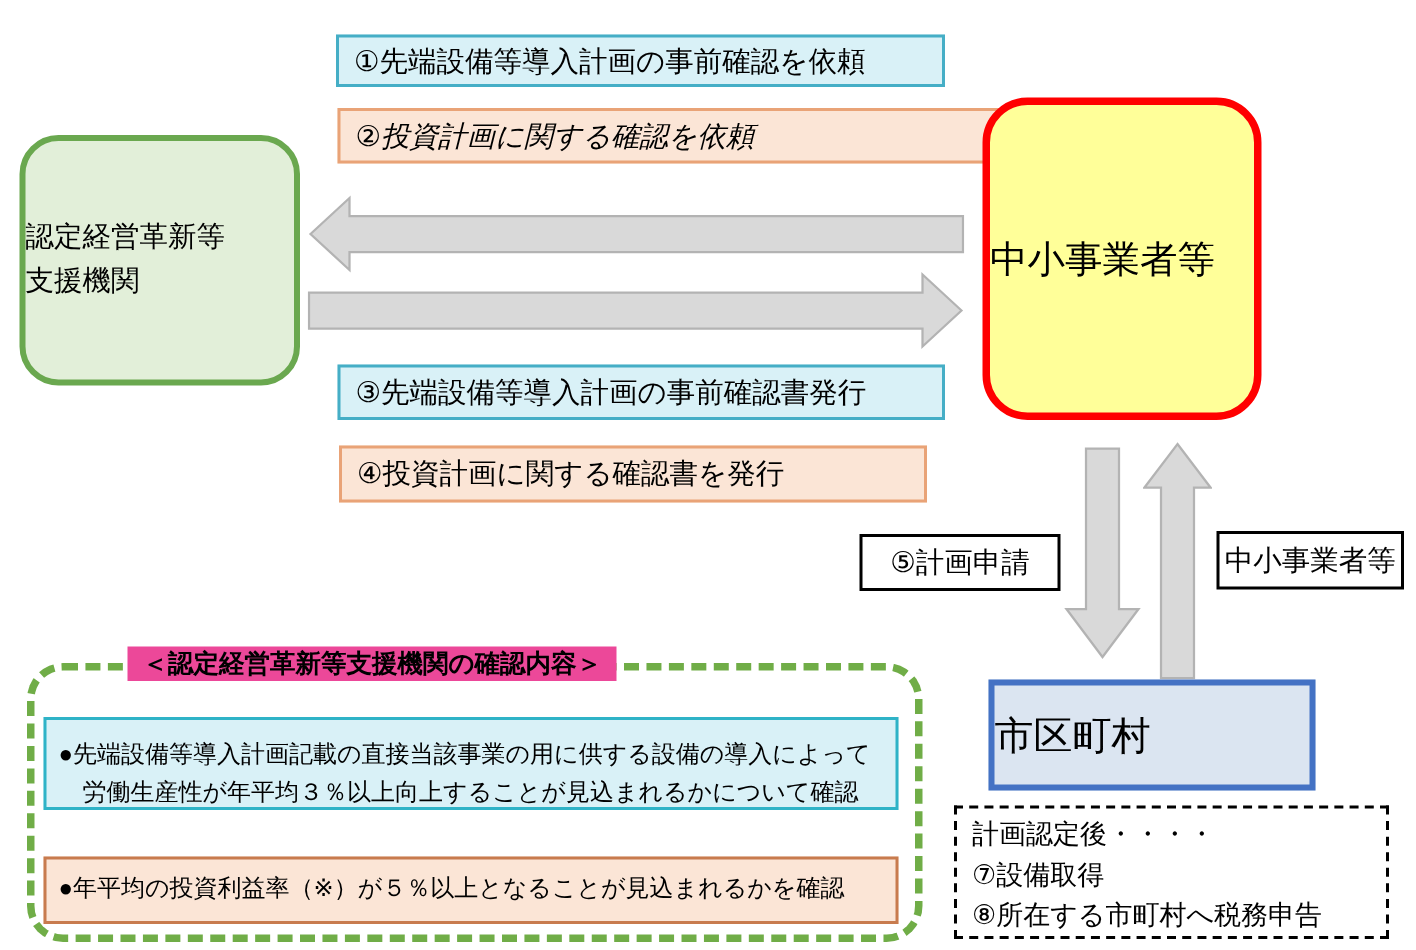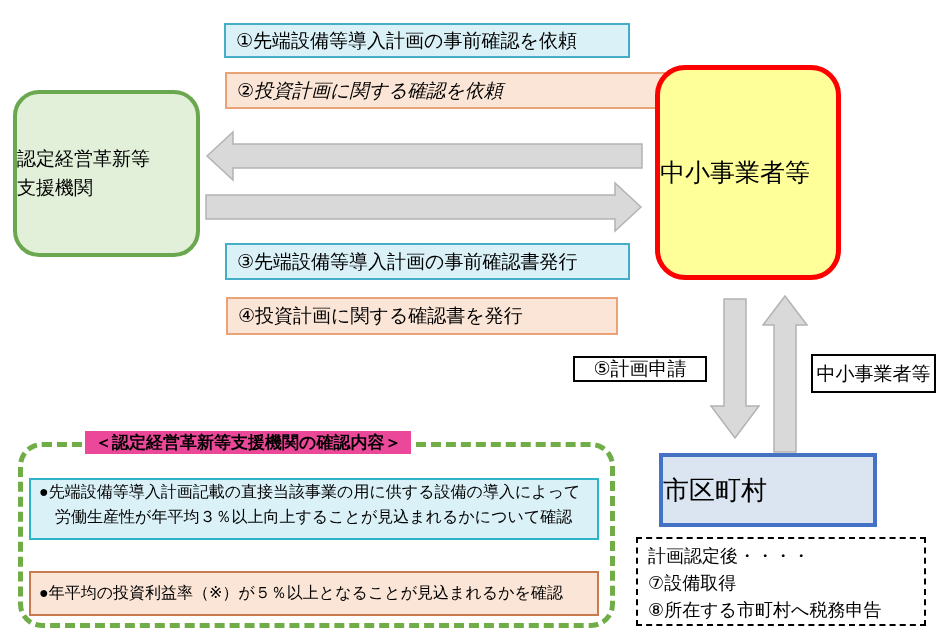--- a/index.html
+++ b/index.html
@@ -41,21 +41,21 @@
     display: flex; align-items: center;
     font-size: 19px; padding: 0 10px; white-space: nowrap;
   }
   .step-cyan   { background: #d9f1f7; border: 2px solid #45aec6; }
   .step-orange { background: #fbe5d6; border: 2px solid #e9a377; }
   .step-white  { background: #ffffff; border: 2px solid #000000; justify-content: center; }
   .s1 { left: 224px; top: 23px;  width: 406px; height: 35px; }
   .s2 { left: 225px; top: 72px;  width: 454px; height: 37px; font-style: italic; }
   .s3 { left: 225px; top: 243px; width: 405px; height: 37px; }
   .s4 { left: 226px; top: 297px; width: 392px; height: 38px; }
-  .s5 { left: 573px; top: 356px; width: 134px; height: 26px; }
+  .s5 { left: 573px; top: 356px; width: 134px; height: 38px; }
   .s6 { left: 811px; top: 354px; width: 125px; height: 39px; }
 
   
   .arrow svg { display: block; }
   .arr-left  { left: 205px; top: 130px; }
   .arr-right { left: 205px; top: 181px; }
   .arr-down  { left: 709px; top: 298px; }
   .arr-up    { left: 762px; top: 294px; }
 
   
@@ -68,21 +68,21 @@
     background: #ec4899; padding: 0 10px;
     font-size: 17px; font-weight: bold; white-space: nowrap;
   }
   .confirm-item {
     position: absolute; left: 6px; width: 570px;
     font-size: 16px; line-height: 1.55;
   }
   .ci-1 {
     top: 31px; height: 62px;
     background: #d9f1f7; border: 2px solid #2fb3c7;
-    padding: 0 8px;
+    padding: 12px 8px;
   }
   .ci-1 .cont { padding-left: 16px; }
   .ci-2 {
     top: 124px; height: 45px;
     background: #fbe5d6; border: 2px solid #c87b4e;
     display: flex; align-items: center; padding: 0 8px;
   }
 
   
   .post-panel {

